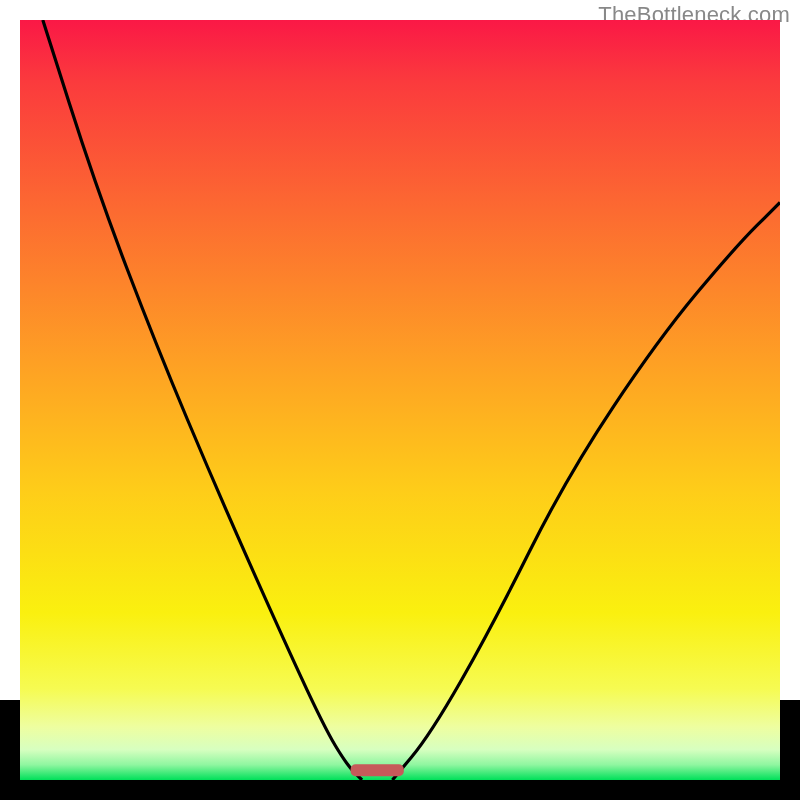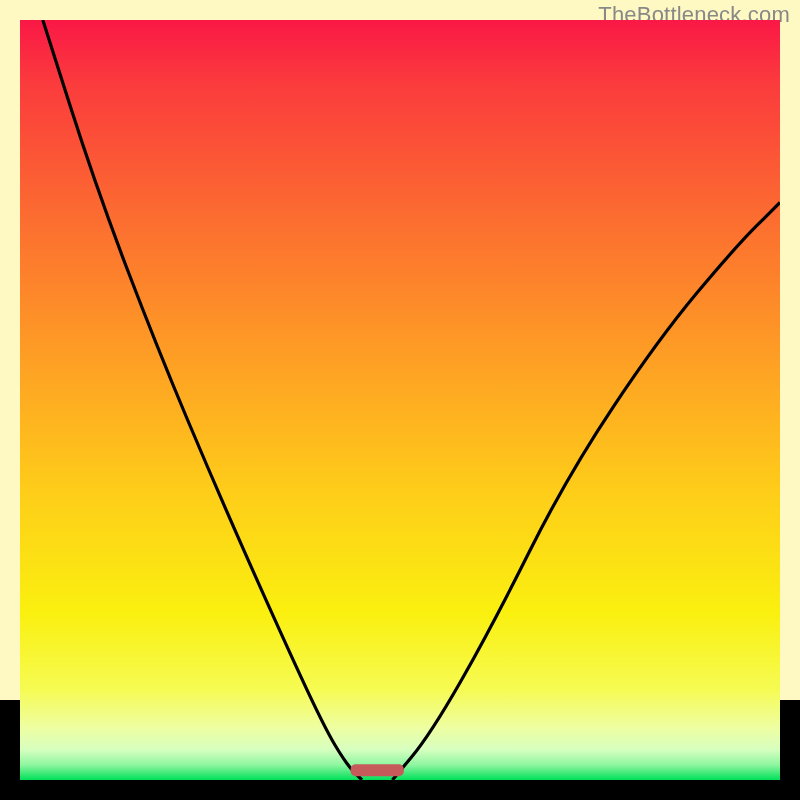--- a/index.html
+++ b/index.html
@@ -8,21 +8,21 @@
     width: 800px;
     height: 800px;
     background: #000;
     overflow: hidden;
     font-family: Arial, Helvetica, sans-serif;
   }
   .container {
     position: relative;
     width: 800px;
     height: 700px;
-    background: #fef9c3;
+    background: #ffffff;
   }
   .plot-area {
     position: absolute;
     left: 20px;   
     top: 20px;
     width: 760px;
     height: 760px;
     
     background: linear-gradient(
       to bottom,

